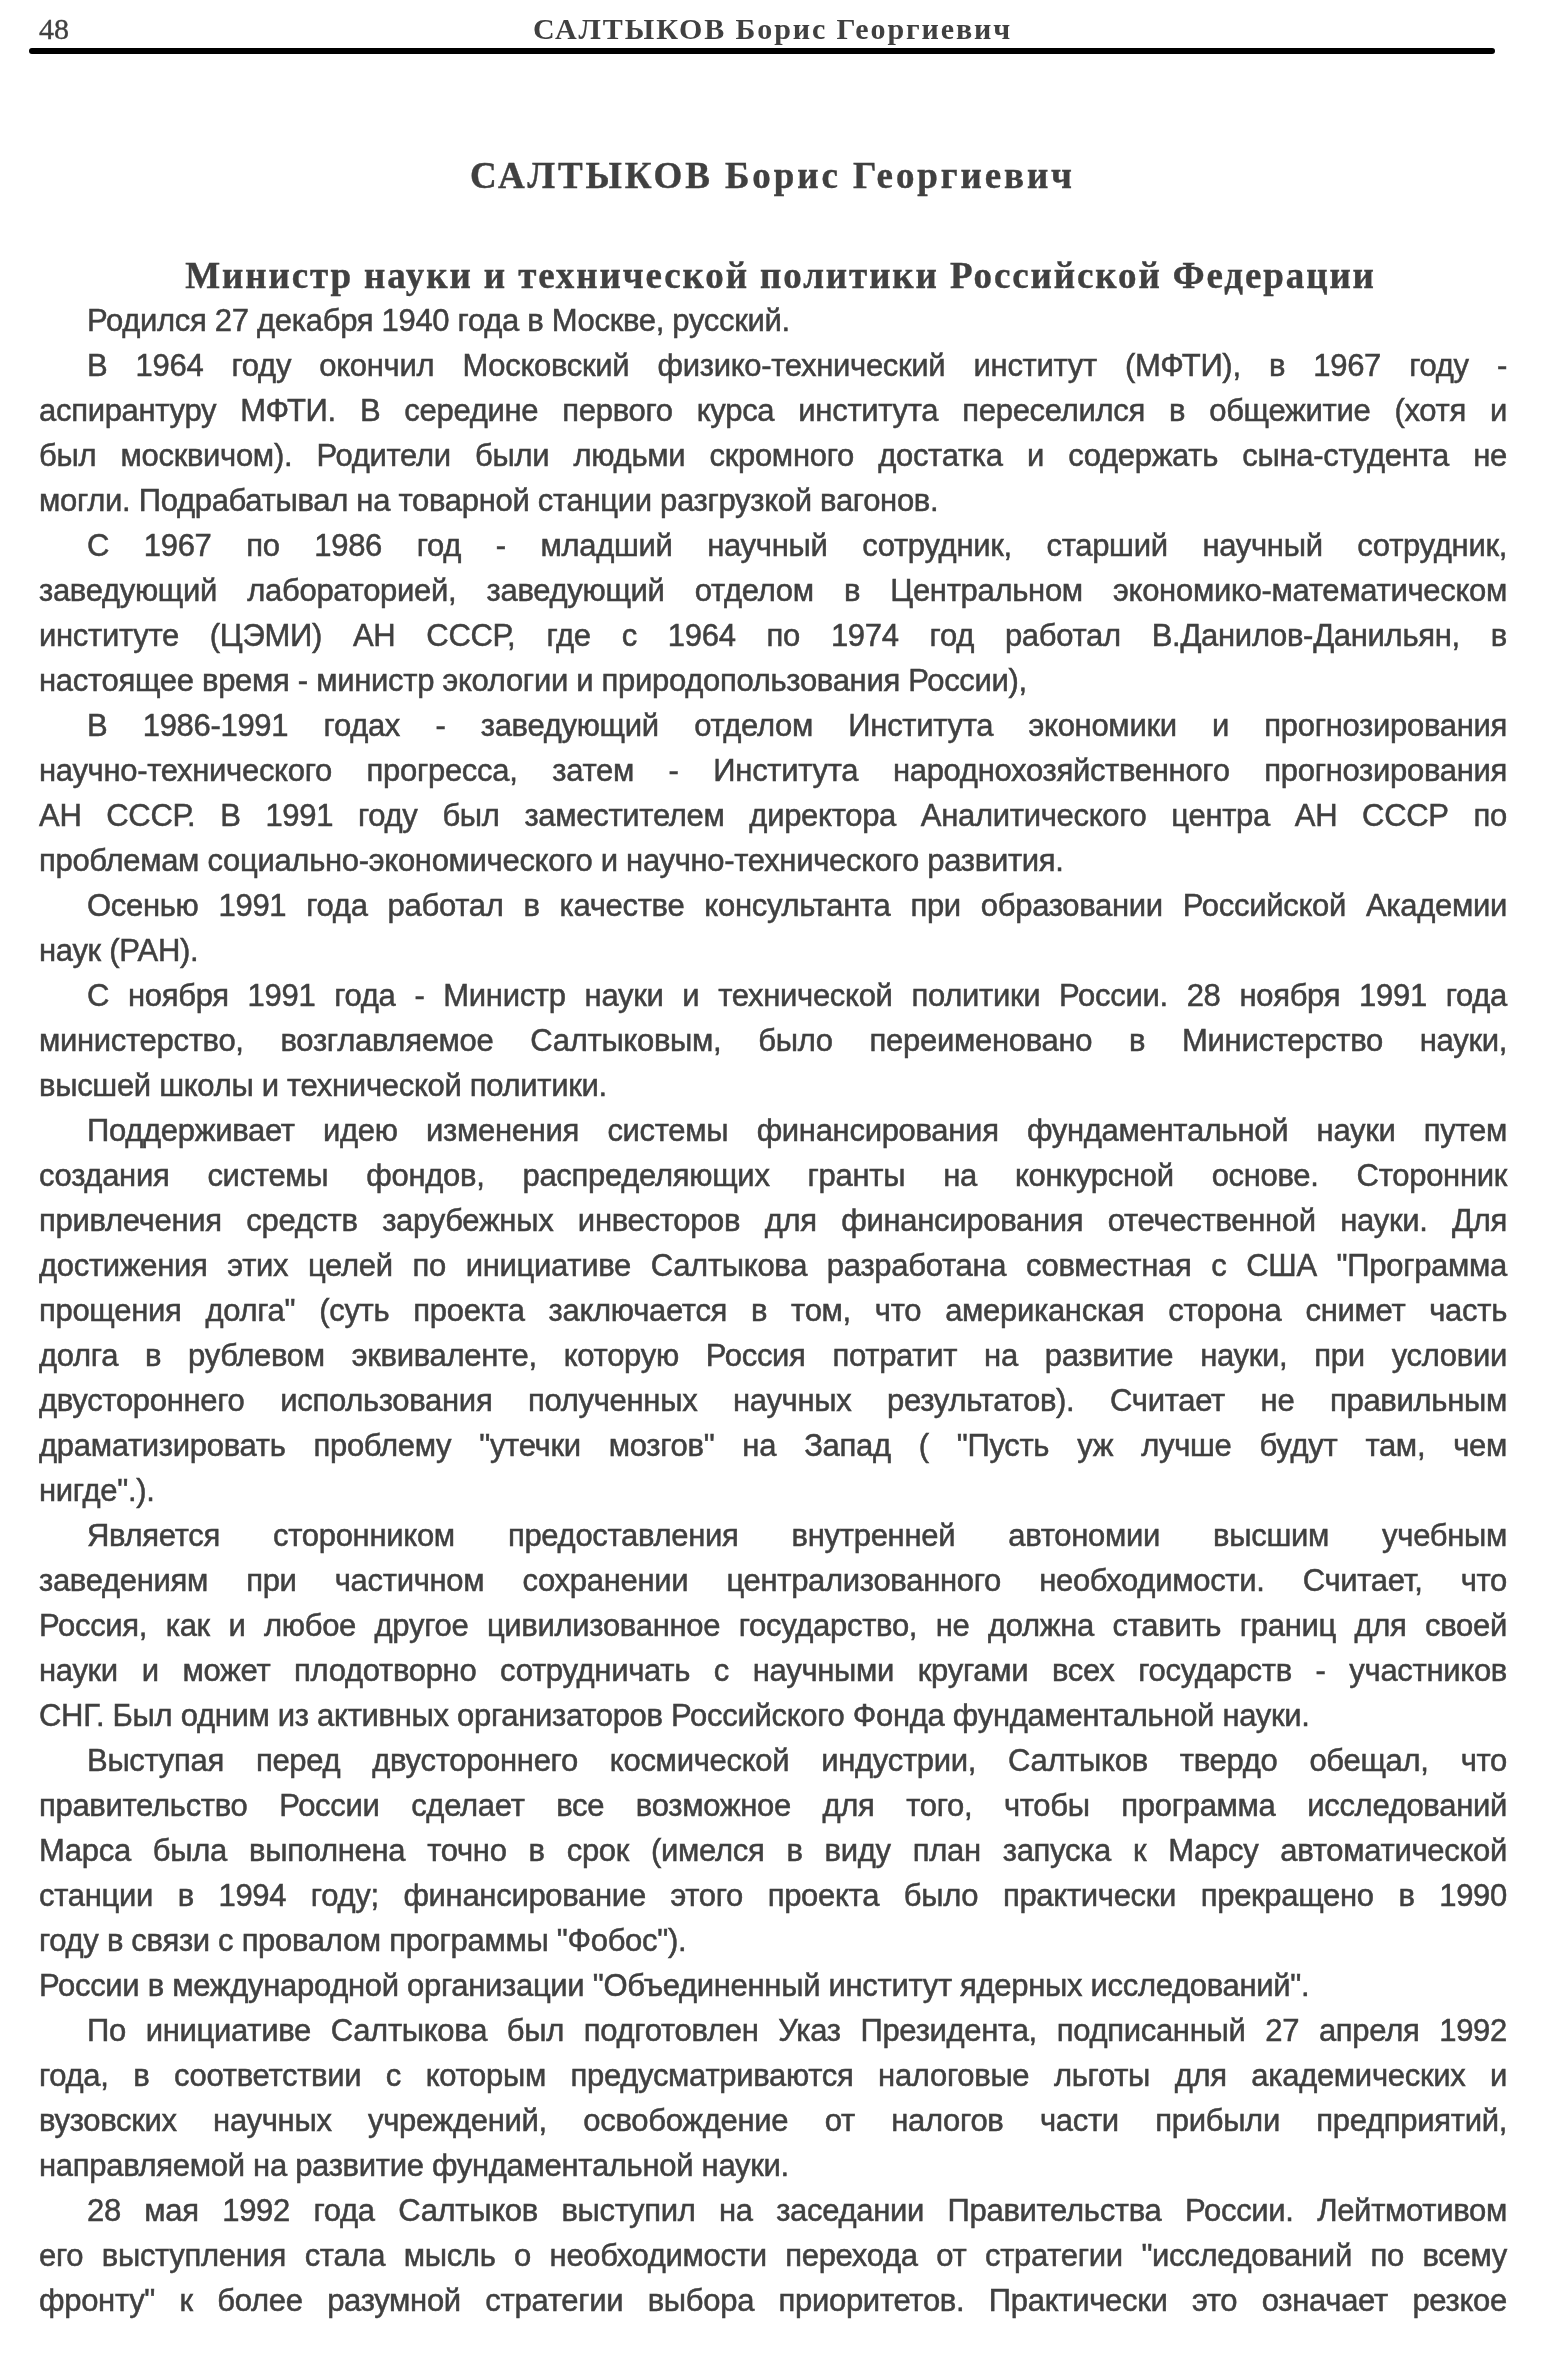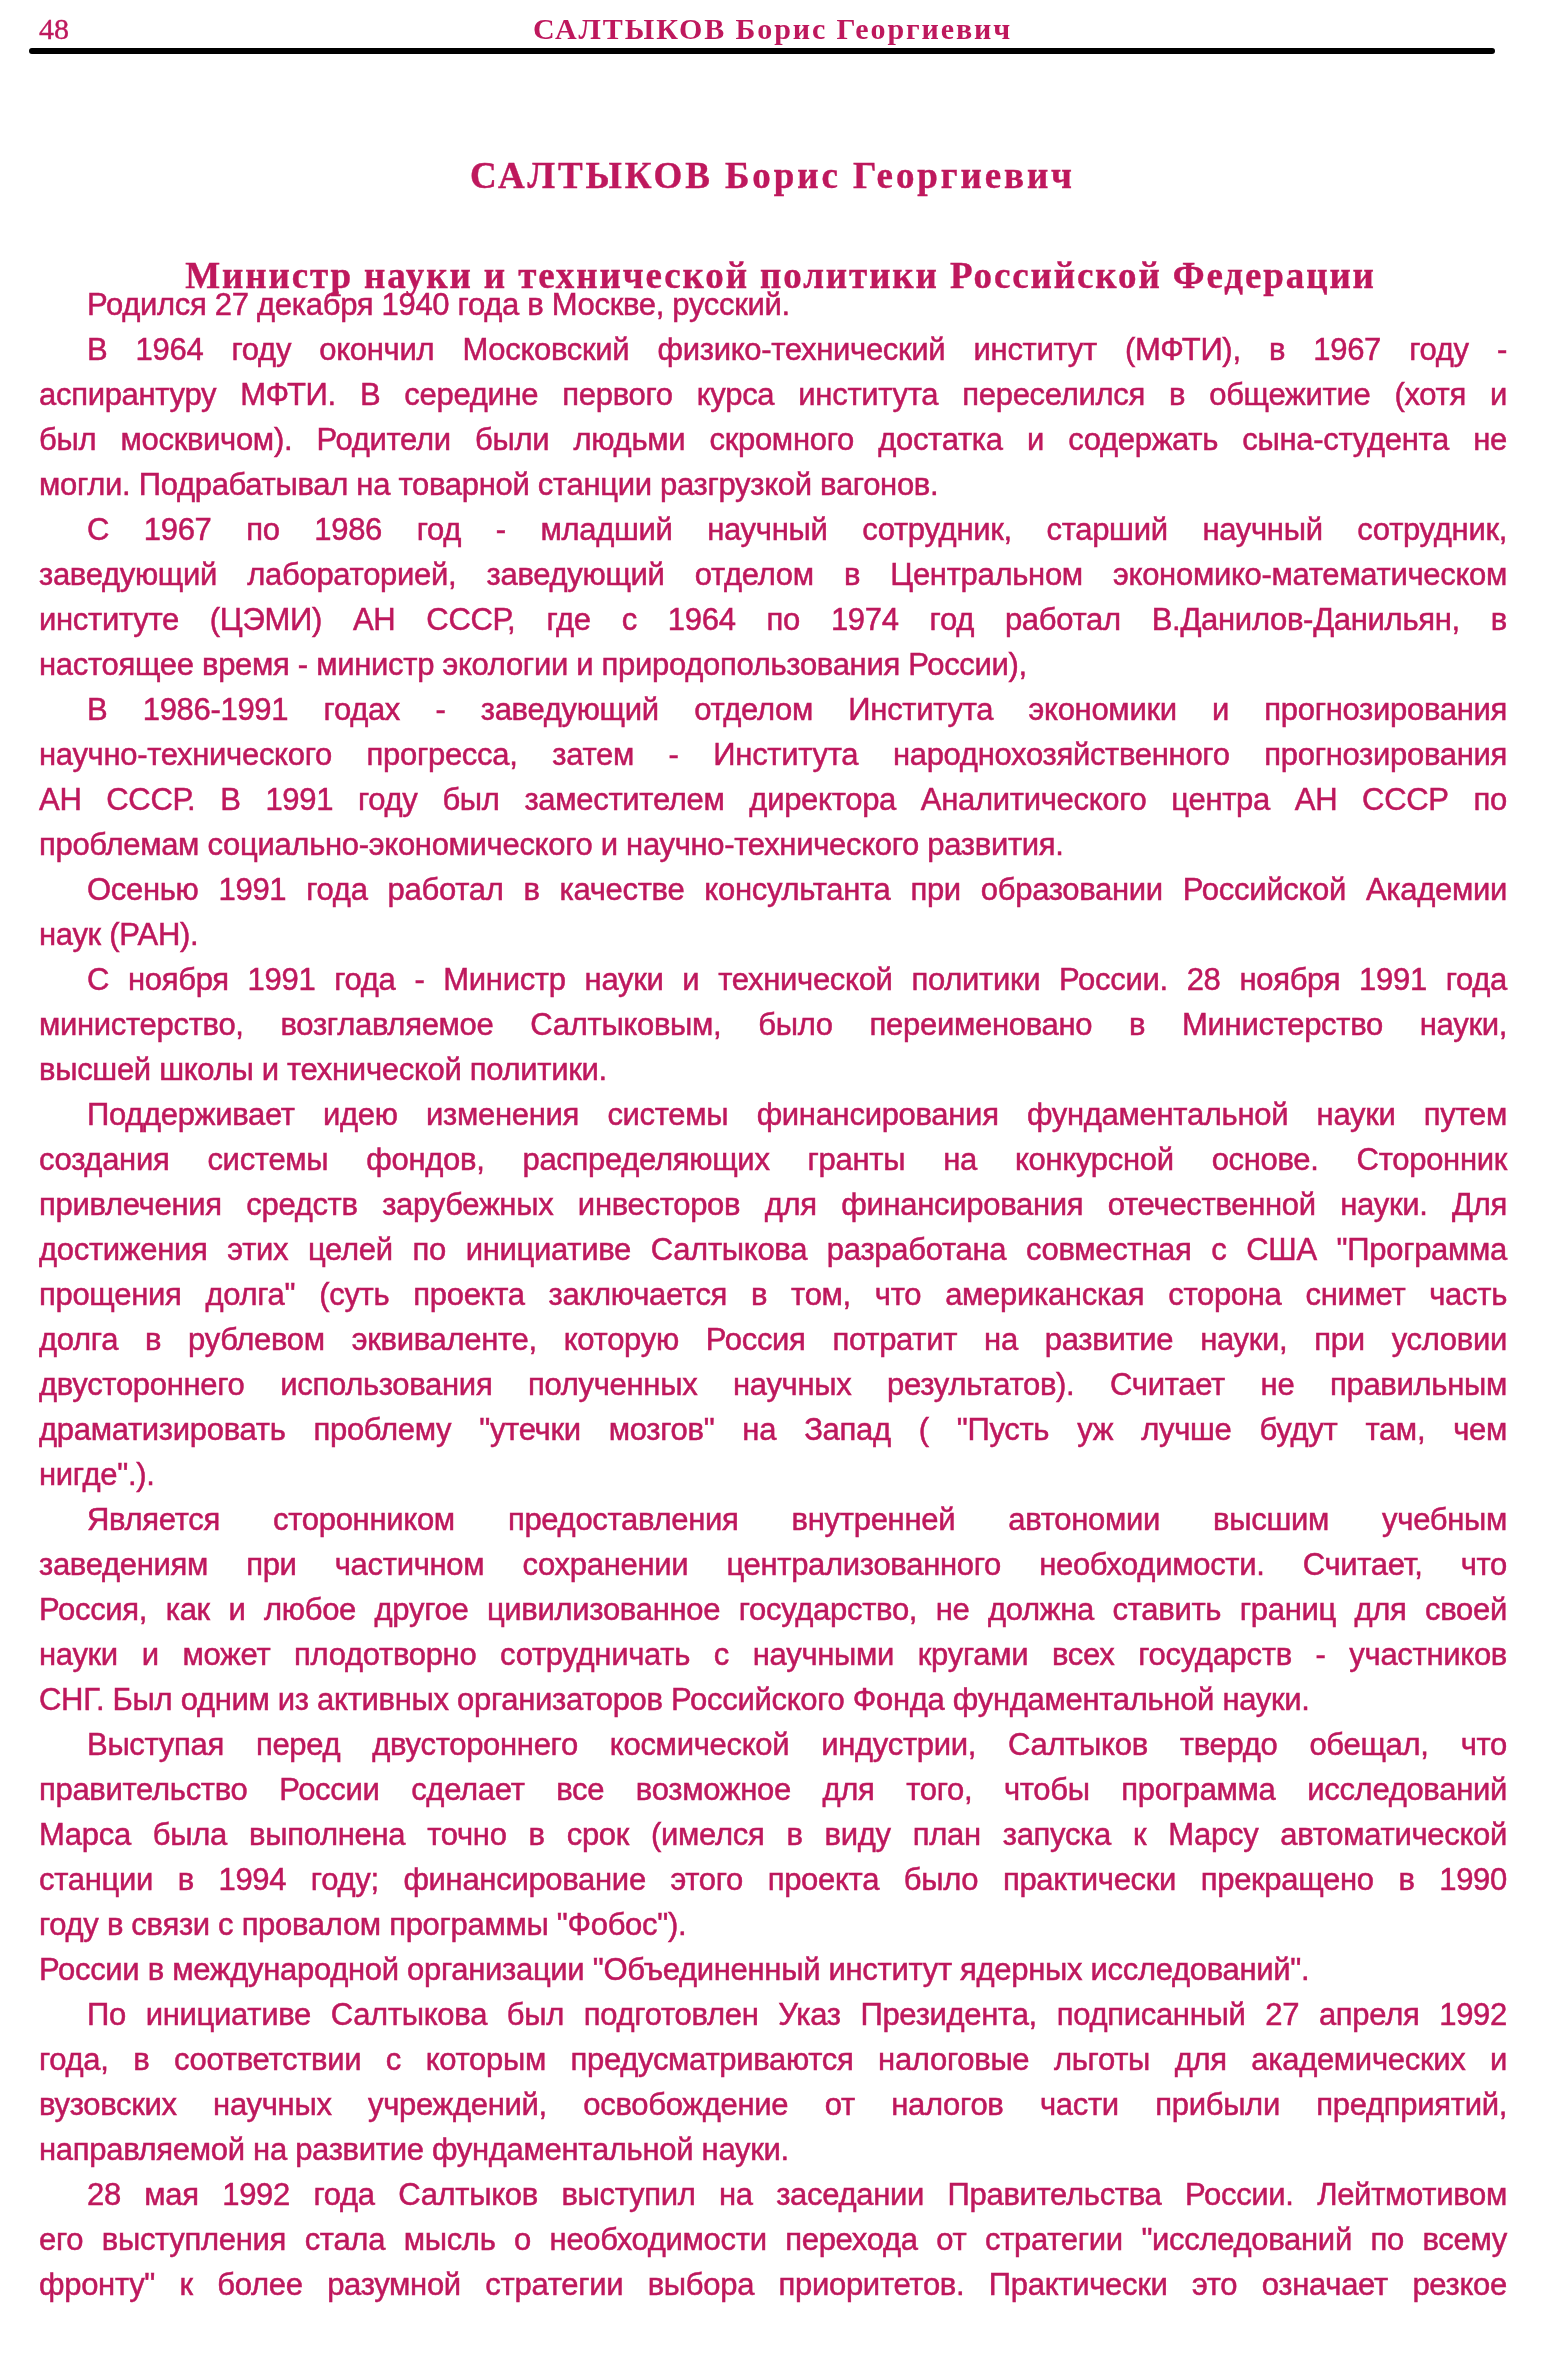--- a/index.html
+++ b/index.html
@@ -1,21 +1,21 @@
 <!DOCTYPE html>
 <html><head>
 <meta charset="utf-8">
 <style>
   html, body { margin: 0; padding: 0; background: #ffffff; overflow: hidden; }
   .page {
     position: relative;
     width: 1545px;
     height: 2374px;
     background: #ffffff;
-    color: #be185d;
+    color: #404040;
     font-family: "Liberation Sans", sans-serif;
   }
   .page-number {
     position: absolute;
     left: 39px;
     top: 11.6px;
     font-family: "Liberation Serif", serif;
     font-size: 30px;
     font-weight: 400;
     -webkit-text-stroke: 0.4px currentColor;
@@ -61,21 +61,21 @@
     font-family: "Liberation Serif", serif;
     font-size: 37px;
     font-weight: 700;
     letter-spacing: 1.9px;
     margin-top: 40px;
     -webkit-text-stroke: 0.4px currentColor;
   }
   .body-text {
     position: absolute;
     left: 39px;
-    top: 282px;
+    top: 298px;
     width: 1468px;
     font-size: 31px;
     line-height: 45px;
     letter-spacing: -0.3px;
     -webkit-text-stroke: 0.5px currentColor;
   }
   .line {
     text-align: justify;
     text-align-last: justify;
     white-space: normal;

